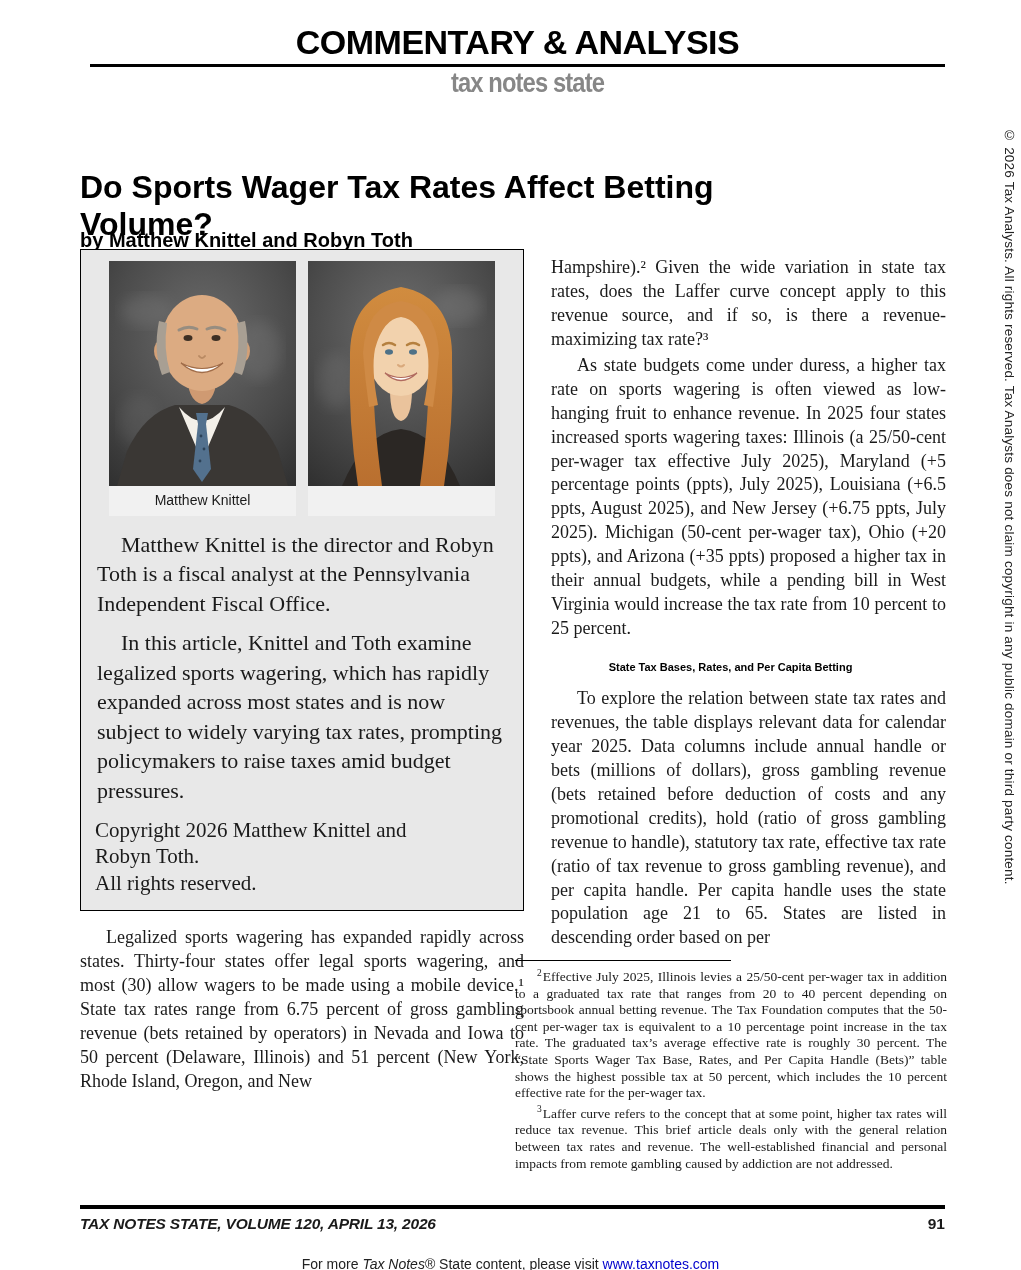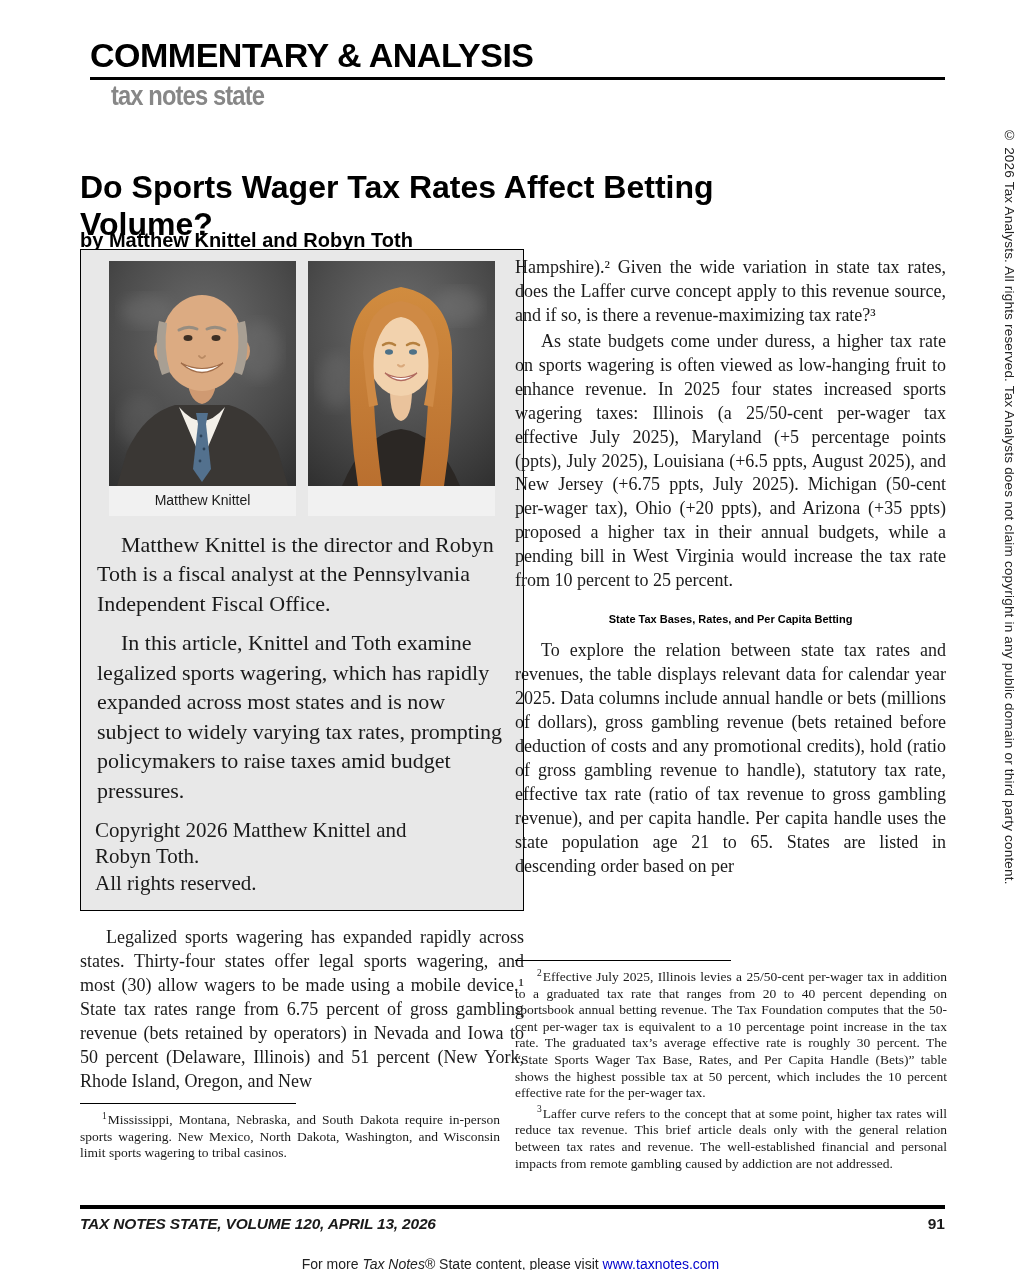--- a/index.html
+++ b/index.html
@@ -1,21 +1,21 @@
 <!DOCTYPE html>
 <html><head>
 <meta charset="utf-8">
 <style>
   html,body{margin:0;padding:0;}
   body{width:1021px;height:1270px;background:#fff;overflow:hidden;position:relative;
        font-family:"Liberation Serif",serif;color:#1a1a1a;}
   .page{position:absolute;inset:0;background:#ffffff;}
 
   
-  .masthead{position:absolute;left:90px;right:76px;top:24px;text-align:left;margin-top:13px;}
+  .masthead{position:absolute;left:90px;right:76px;top:24px;text-align:center;}
   .section-label{font-family:"Liberation Sans",sans-serif;font-weight:700;font-size:34px;
        letter-spacing:-0.5px;color:#000;line-height:1.1;}
   .head-rule{border:none;border-top:3px solid #000;margin:3px 0 0 0;}
   .brand{display:inline-block;font-family:"Liberation Sans",sans-serif;font-weight:800;
        font-size:27px;color:#878787;letter-spacing:-1px;transform:scaleX(0.88);
        transform-origin:right center;margin-top:1px;}
 
   
   .article-title{position:absolute;left:80px;top:148px;width:760px;
        font-family:"Liberation Sans",sans-serif;font-weight:700;font-size:32px;color:#000;}
@@ -34,21 +34,21 @@
   .photo-caption{font-family:"Liberation Sans",sans-serif;font-size:14px;color:#1a1a1a;
        text-align:center;padding:6px 0 8px 0;}
   .bio{font-size:22px;line-height:1.34;margin:14px 6px 0 6px;}
   .bio p{margin:0 0 10px 0;text-indent:24px;}
   .copyright{font-size:21px;line-height:1.25;text-align:left;margin:12px 4px 2px 4px;}
 
   
   .body-par{font-size:18px;line-height:1.33;text-align:justify;margin:0 0 2px 0;}
   .indent{text-indent:26px;}
   .col-left .body-par{margin-top:15px;}
-  .col-right .body-par{margin-top:0;}
+  .col-right .body-par{margin-top:0;margin-left:36px;}
   .col-right .body-par + .body-par{margin-top:1px;}
   sup{font-size:11px;line-height:0;}
 
   .section-heading{font-family:"Liberation Sans",sans-serif;font-weight:700;font-size:11px;
        text-align:center;margin:20px 0 14px 0;color:#000;}
 
   
   .footnotes{position:absolute;font-size:13.5px;line-height:1.23;text-align:justify;}
   .fn-left{left:80px;top:1103px;width:420px;}
   .fn-right{left:515px;top:960px;width:432px;}
@@ -179,24 +179,20 @@
     <p class="body-par indent">Legalized sports wagering has expanded rapidly across states. Thirty-four states offer legal sports wagering, and most (30) allow wagers to be made using a mobile device.¹ State tax rates range from 6.75 percent of gross gambling revenue (bets retained by operators) in Nevada and Iowa to 50 percent (Delaware, Illinois) and 51 percent (New York, Rhode Island, Oregon, and New</p>
   </div>
 
   <div class="col-right">
     <p class="body-par">Hampshire).² Given the wide variation in state tax rates, does the Laffer curve concept apply to this revenue source, and if so, is there a revenue-maximizing tax rate?³</p>
     <p class="body-par indent">As state budgets come under duress, a higher tax rate on sports wagering is often viewed as low-hanging fruit to enhance revenue. In 2025 four states increased sports wagering taxes: Illinois (a 25/50-cent per-wager tax effective July 2025), Maryland (+5 percentage points (ppts), July 2025), Louisiana (+6.5 ppts, August 2025), and New Jersey (+6.75 ppts, July 2025). Michigan (50-cent per-wager tax), Ohio (+20 ppts), and Arizona (+35 ppts) proposed a higher tax in their annual budgets, while a pending bill in West Virginia would increase the tax rate from 10 percent to 25 percent.</p>
     <h2 class="section-heading">State Tax Bases, Rates, and Per Capita Betting</h2>
     <p class="body-par indent">To explore the relation between state tax rates and revenues, the table displays relevant data for calendar year 2025. Data columns include annual handle or bets (millions of dollars), gross gambling revenue (bets retained before deduction of costs and any promotional credits), hold (ratio of gross gambling revenue to handle), statutory tax rate, effective tax rate (ratio of tax revenue to gross gambling revenue), and per capita handle. Per capita handle uses the state population age 21 to 65. States are listed in descending order based on per</p>
   </div>
 
-  <div class="footnotes fn-left">
-    <hr class="fn-rule">
-    <p class="fn"><sup class="fn-marker">1</sup><span>Mississippi, Montana, Nebraska, and South Dakota require in-person sports wagering. New Mexico, North Dakota, Washington, and Wisconsin limit sports wagering to tribal casinos.</span></p>
-  </div>
 
   <div class="footnotes fn-right">
     <hr class="fn-rule">
     <p class="fn"><sup class="fn-marker">2</sup><span>Effective July 2025, Illinois levies a 25/50-cent per-wager tax in addition to a graduated tax rate that ranges from 20 to 40 percent depending on sportsbook annual betting revenue. The Tax Foundation computes that the 50-cent per-wager tax is equivalent to a 10 percentage point increase in the tax rate. The graduated tax’s average effective rate is roughly 30 percent. The “State Sports Wager Tax Base, Rates, and Per Capita Handle (Bets)” table shows the highest possible tax at 50 percent, which includes the 10 percent effective rate for the per-wager tax.</span></p>
     <p class="fn"><sup class="fn-marker">3</sup><span>Laffer curve refers to the concept that at some point, higher tax rates will reduce tax revenue. This brief article deals only with the general relation between tax rates and revenue. The well-established financial and personal impacts from remote gambling caused by addiction are not addressed.</span></p>
   </div>
 
   <hr class="footer-rule">
   <div class="footer-line">
     <span class="footer-journal">TAX NOTES STATE, VOLUME 120, APRIL 13, 2026</span>

